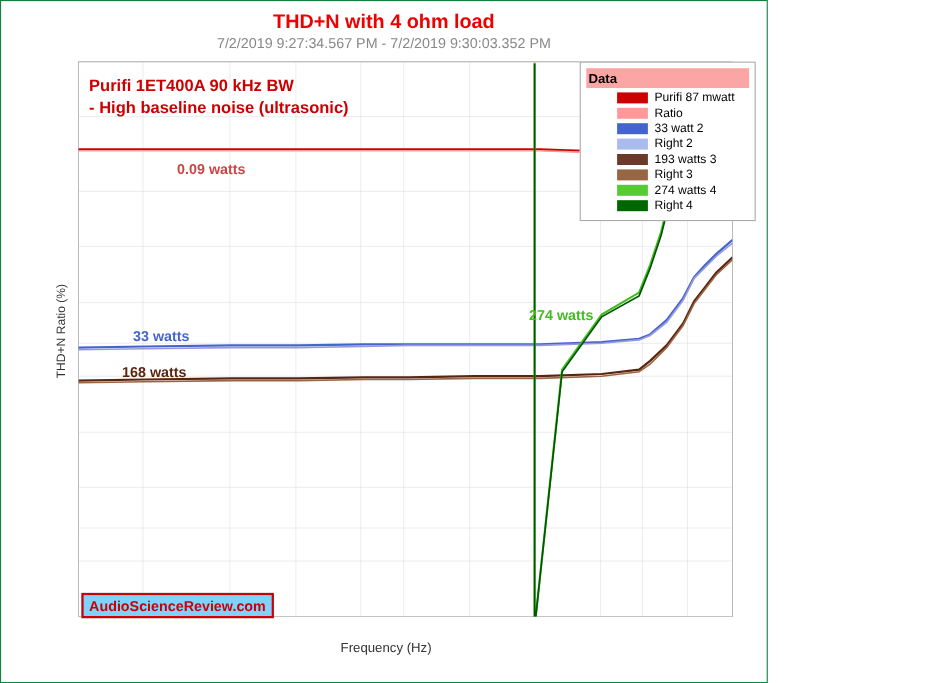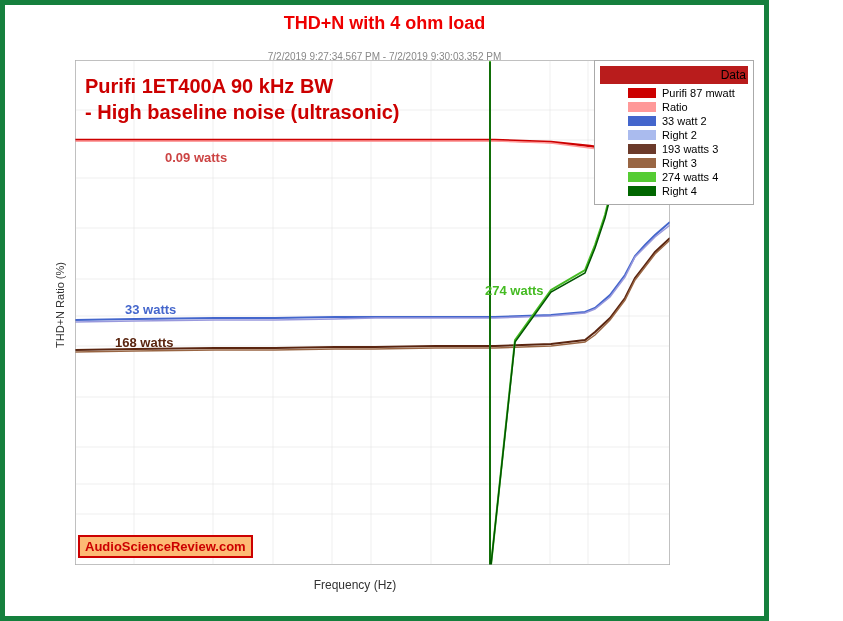--- a/index.html
+++ b/index.html
@@ -4,38 +4,38 @@
   <style>
     * { margin: 0; padding: 0; box-sizing: border-box; }
     body {
       width: 843px;
       height: 621px;
       background: #fff;
       font-family: Arial, sans-serif;
       overflow: hidden;
     }
     .chart-container {
-      width: 769px;
+      width: 698px;
       height: 621px;
       position: relative;
       background: #fff;
-      border: 5px solid #15803d;
+      border: 1px solid #15803d;
     }
     .chart-title {
       text-align: center;
       color: #e00;
       font-size: 18px;
       font-weight: bold;
       padding-top: 8px;
     }
     .chart-subtitle {
       text-align: center;
       color: #888;
-      font-size: 10px;
-      margin-top: 17px;
+      font-size: 13px;
+      margin-top: 2px;
     }
     .y-axis-label {
       position: absolute;
       left: 10px;
       top: 50%;
       transform: translateY(-50%) rotate(-90deg);
       transform-origin: center center;
       color: #333;
       font-size: 11px;
       white-space: nowrap;
@@ -51,24 +51,24 @@
     .legend-box {
       position: absolute;
       right: 10px;
       top: 55px;
       width: 160px;
       border: 1px solid #aaa;
       background: #fff;
       padding: 5px;
     }
     .legend-title {
-      text-align: right;
-      font-weight: normal;
+      text-align: left;
+      font-weight: bold;
       font-size: 12px;
-      background: #b91c1c;
+      background: #fca5a5;
       margin-bottom: 3px;
       padding: 2px;
     }
     .legend-item {
       display: flex;
       align-items: center;
       margin: 2px 0;
       font-size: 11px;
       padding-left: 28px;
     }
@@ -80,21 +80,21 @@
     }
     .watermark {
       position: absolute;
       bottom: 58px;
       left: 73px;
       font-size: 13px;
       font-weight: bold;
       color: #cc0000;
       border: 2px solid #cc0000;
       padding: 2px 5px;
-      background: #fdba74;
+      background: #7dd3fc;
     }
     .ap-logo {
       position: absolute;
       right: 185px;
       top: 63px;
       color: #4488cc;
       font-size: 18px;
       font-style: italic;
       font-weight: bold;
     }
@@ -195,21 +195,21 @@
       <text x="415" y="520">1k</text>
       <text x="475" y="520">2k</text>
       <text x="513" y="520">3k</text>
       <text x="554" y="520">5k</text>
       <text x="595" y="520">10k</text>
     </g>
 
     <rect x="0" y="0" width="595" height="505" fill="none" stroke="#aaa" stroke-width="1"></rect>
   </svg>
 
-  <div style="position:absolute;left:80px;top:68px;color:#cc0000;font-size:20px;font-weight:bold;line-height:1.3;">
+  <div style="position:absolute;left:80px;top:68px;color:#cc0000;font-size:15px;font-weight:bold;line-height:1.3;">
     Purifi 1ET400A 90 kHz BW<br>- High baseline noise (ultrasonic)
   </div>
 
   <div style="position:absolute;left:160px;top:145px;color:#cc4444;font-size:13px;font-weight:bold;">0.09 watts</div>
 
   <div style="position:absolute;left:120px;top:297px;color:#4466cc;font-size:13px;font-weight:bold;">33 watts</div>
 
   <div style="position:absolute;left:110px;top:330px;color:#5a2510;font-size:13px;font-weight:bold;">168 watts</div>
 
   <div style="position:absolute;left:480px;top:278px;color:#44bb22;font-size:13px;font-weight:bold;text-align:center;">274 watts</div>

